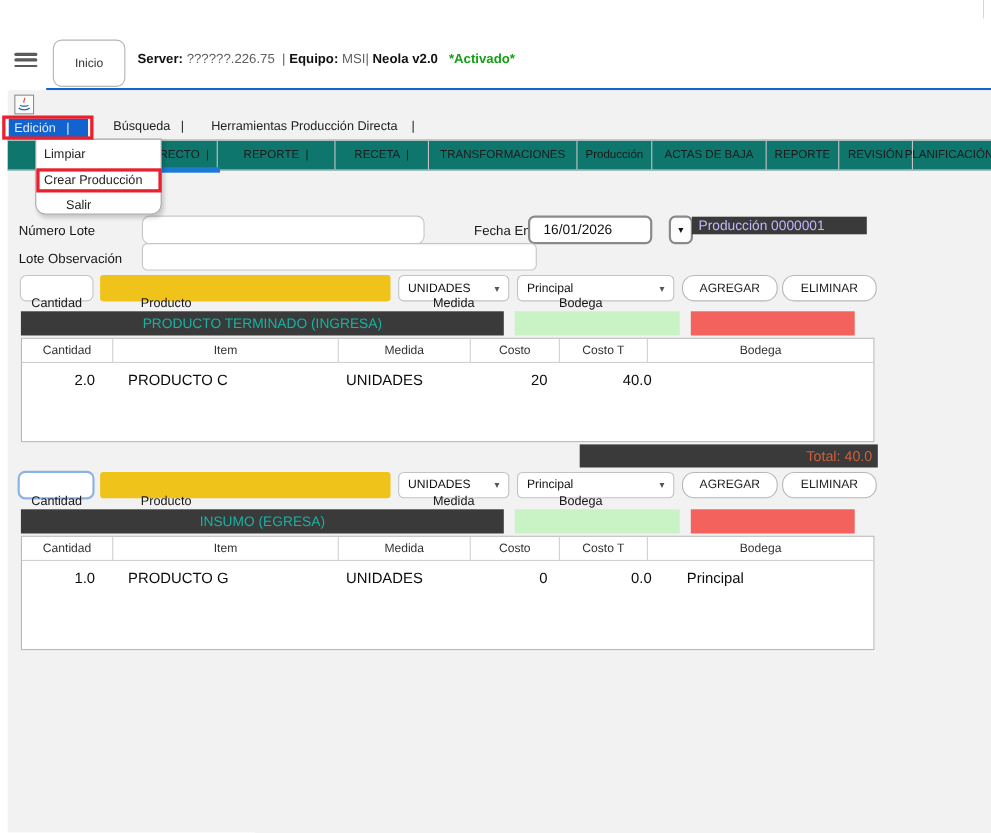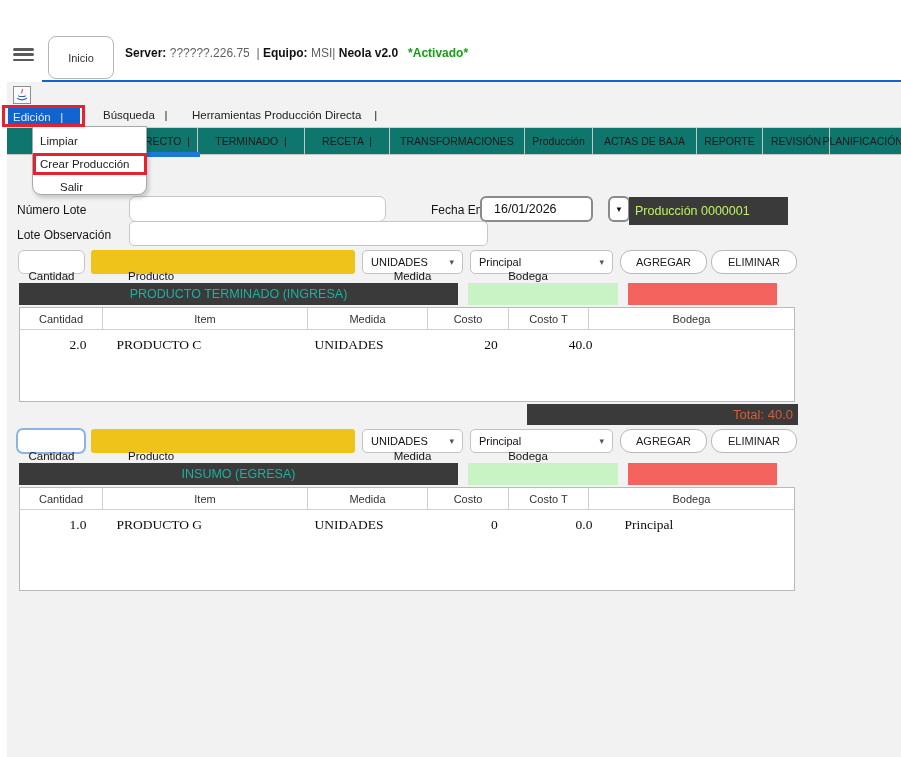--- a/index.html
+++ b/index.html
@@ -60,21 +60,21 @@
   .menu-item { position:absolute; left:7px; font-size:11.5px; color:#222; }
 
   
   .flabel { font-size:12px; color:#151515; }
   .input { background:#fff; border:1.5px solid #c6c6c6; }
   .rnd7 { border-radius:7px; } .rnd5 { border-radius:5px; }
   .datebox { left:480px; top:196px; width:113px; height:26px; background:#fff; border:2px solid #8a8a8a;
              border-radius:6px; font-size:12.5px; color:#111; display:flex; align-items:center; padding-left:12px; }
   .datearrow { left:608px; top:196px; width:22px; height:26px; background:#fdfdfd; border:2px solid #8a8a8a;
                border-radius:6px; font-size:8px; color:#111; display:flex; align-items:center; justify-content:center; }
-  .prod-badge { left:629px; top:197px; width:159px; height:28px; background:#3a3a3a; color:#bef264;
+  .prod-badge { left:629px; top:197px; width:159px; height:16px; background:#3a3a3a; color:#c4b5fd;
                 font-size:12.5px; display:flex; align-items:center; padding-left:6px; }
 
   
   .yellowfield { background:#efc31a; border-radius:3px; }
   .select { background:#fff; border:1.5px solid #c2c2c2; border-radius:5px; font-size:11px; color:#111;
             display:flex; align-items:center; justify-content:space-between; padding:0 8px; }
   .select .arr { font-size:9px; color:#555; }
   .btn { background:#fff; border:1.5px solid #b8b8b8; border-radius:11px; font-size:11px; color:#222;
          display:flex; align-items:center; justify-content:center; }
   .col-label { font-size:11.5px; color:#151515; }
@@ -82,21 +82,21 @@
 
   
   .darkbar { background:#3a3a3a; }
   .banner { color:#16b3a3; font-size:12.5px; display:flex; align-items:center; justify-content:center; }
   .greenrect { background:#c9f2c5; }
   .redrect { background:#f4625d; }
   .dtable { background:#fff; border:1px solid #b9b9b9; }
   .thead { display:flex; height:22px; border-bottom:1px solid #cfcfcf; }
   .th { font-size:11px; color:#333; display:flex; align-items:center; justify-content:center; border-right:1px solid #cfcfcf; }
   .th:last-child { border-right:none; }
-  .trow { display:flex; height:20px; margin-top:5px; font-family:Liberation Serif, serif; font-size:13.5px; color:#0d0d0d;gap:22px; }
+  .trow { display:flex; height:20px; margin-top:5px; font-family:Liberation Sans, sans-serif; font-size:13.5px; color:#0d0d0d;gap:22px; }
   .td { display:flex; align-items:center; }
   .c1{width:83px; justify-content:flex-end; padding-right:5px;}
   .c2{width:205px; padding-left:3px;}
   .c3{width:120px; padding-left:4px;}
   .c4{width:81px; justify-content:flex-end; padding-right:8px;}
   .c5{width:80px; justify-content:flex-end; padding-right:4px;}
   .c6{width:205px; padding-left:6px;}
   .totalbar { width:271px; height:21px; background:#3a3a3a; color:#cf5f3d; font-size:13px;
               display:flex; align-items:center; justify-content:flex-end; padding-right:5px; }
 
@@ -135,21 +135,21 @@
       <path d="M3 11.2c2.2 2.2 7.8 2.2 10 0" stroke="#2a66b0" stroke-width="1.1" fill="none"></path>
     </svg>
   </div>
 
   <div class="abs edicion-hl">Edición   |</div>
   <div class="abs menubar-item" style="left:103px;">Búsqueda   |</div>
   <div class="abs menubar-item" style="left:192px;">Herramientas Producción Directa    |</div>
 
   <div class="abs tabstrip">
     <div class="tab">RECTO  |</div>
-    <div class="tab">TERMINADO  |</div>
+    <div class="tab">REPORTE  |</div>
     <div class="tab">RECETA  |</div>
     <div class="tab">TRANSFORMACIONES</div>
     <div class="tab">Producción</div>
     <div class="tab">ACTAS DE BAJA</div>
     <div class="tab">REPORTE</div>
     <div class="tab">REVISIÓN</div>
     <div class="tab">PLANIFICACIÓN |</div>
   </div>
   <div class="abs tab-underline"></div>
 

